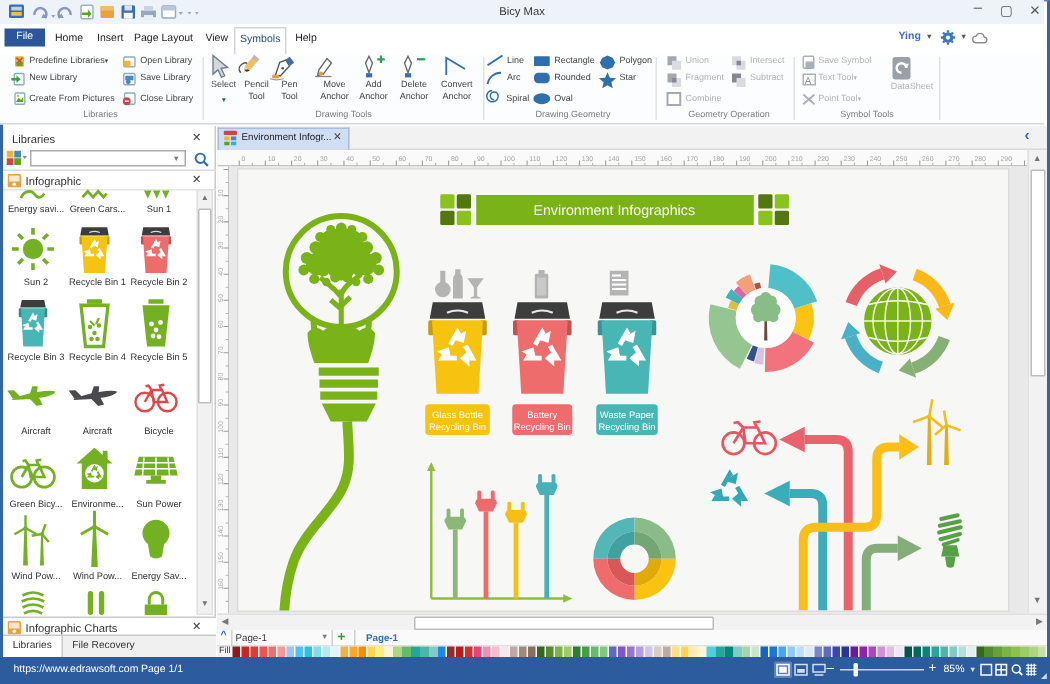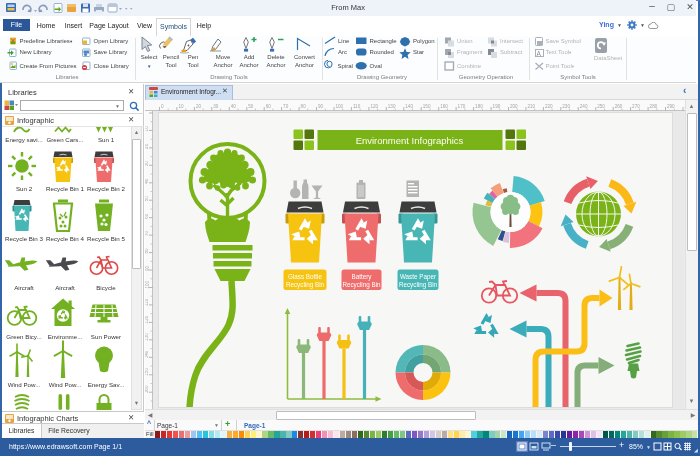--- a/index.html
+++ b/index.html
@@ -23,21 +23,21 @@
 
 #main{position:absolute;left:0;top:84px;width:700px;height:355px;}
 #leftpanel{position:absolute;left:2px;top:0px;width:142px;height:355px;background:#fff;border-right:1px solid #c9c9c9;}
 #canvasarea{position:absolute;left:145px;top:0px;width:553px;height:355px;background:#ebebeb;}
 #statusbar{position:absolute;left:0;top:438px;width:700px;height:18px;background:#2c5b9e;color:#fff;font-size:8px;}
 </style>
 </head>
 <body>
 <div id="win"></div>
 <div id="titlebar"></div>
-<div id="title">From Max</div>
+<div id="title">Bicy Max</div>
 <div id="qat">
 <svg class="abs" style="left:5px;top:2px" width="130" height="12" viewBox="0 0 130 12">
   <rect x="1" y="1" width="10" height="9" rx="1" fill="#3a6db5"></rect>
   <rect x="2.5" y="6" width="7" height="2.5" fill="#f0c040"></rect>
   <rect x="2.5" y="2.5" width="7" height="2.5" fill="#bcd2ee"></rect>
   <path d="M18,8 a4,4 0 1 1 7,2" fill="none" stroke="#8898b8" stroke-width="1.6"></path>
   <path d="M24,7 l2.5,3 l-4,0 z" fill="#8898b8"></path>
   <path d="M29,10 l3,0 l-1.5,2 z" fill="#9aa8c0" transform="translate(0,-2)"></path>
   <path d="M42,8 a4,4 0 1 0 -7,2" fill="none" stroke="#8898b8" stroke-width="1.6"></path>
   <path d="M36,7 l-2.5,3 l4,0 z" fill="#8898b8"></path>

